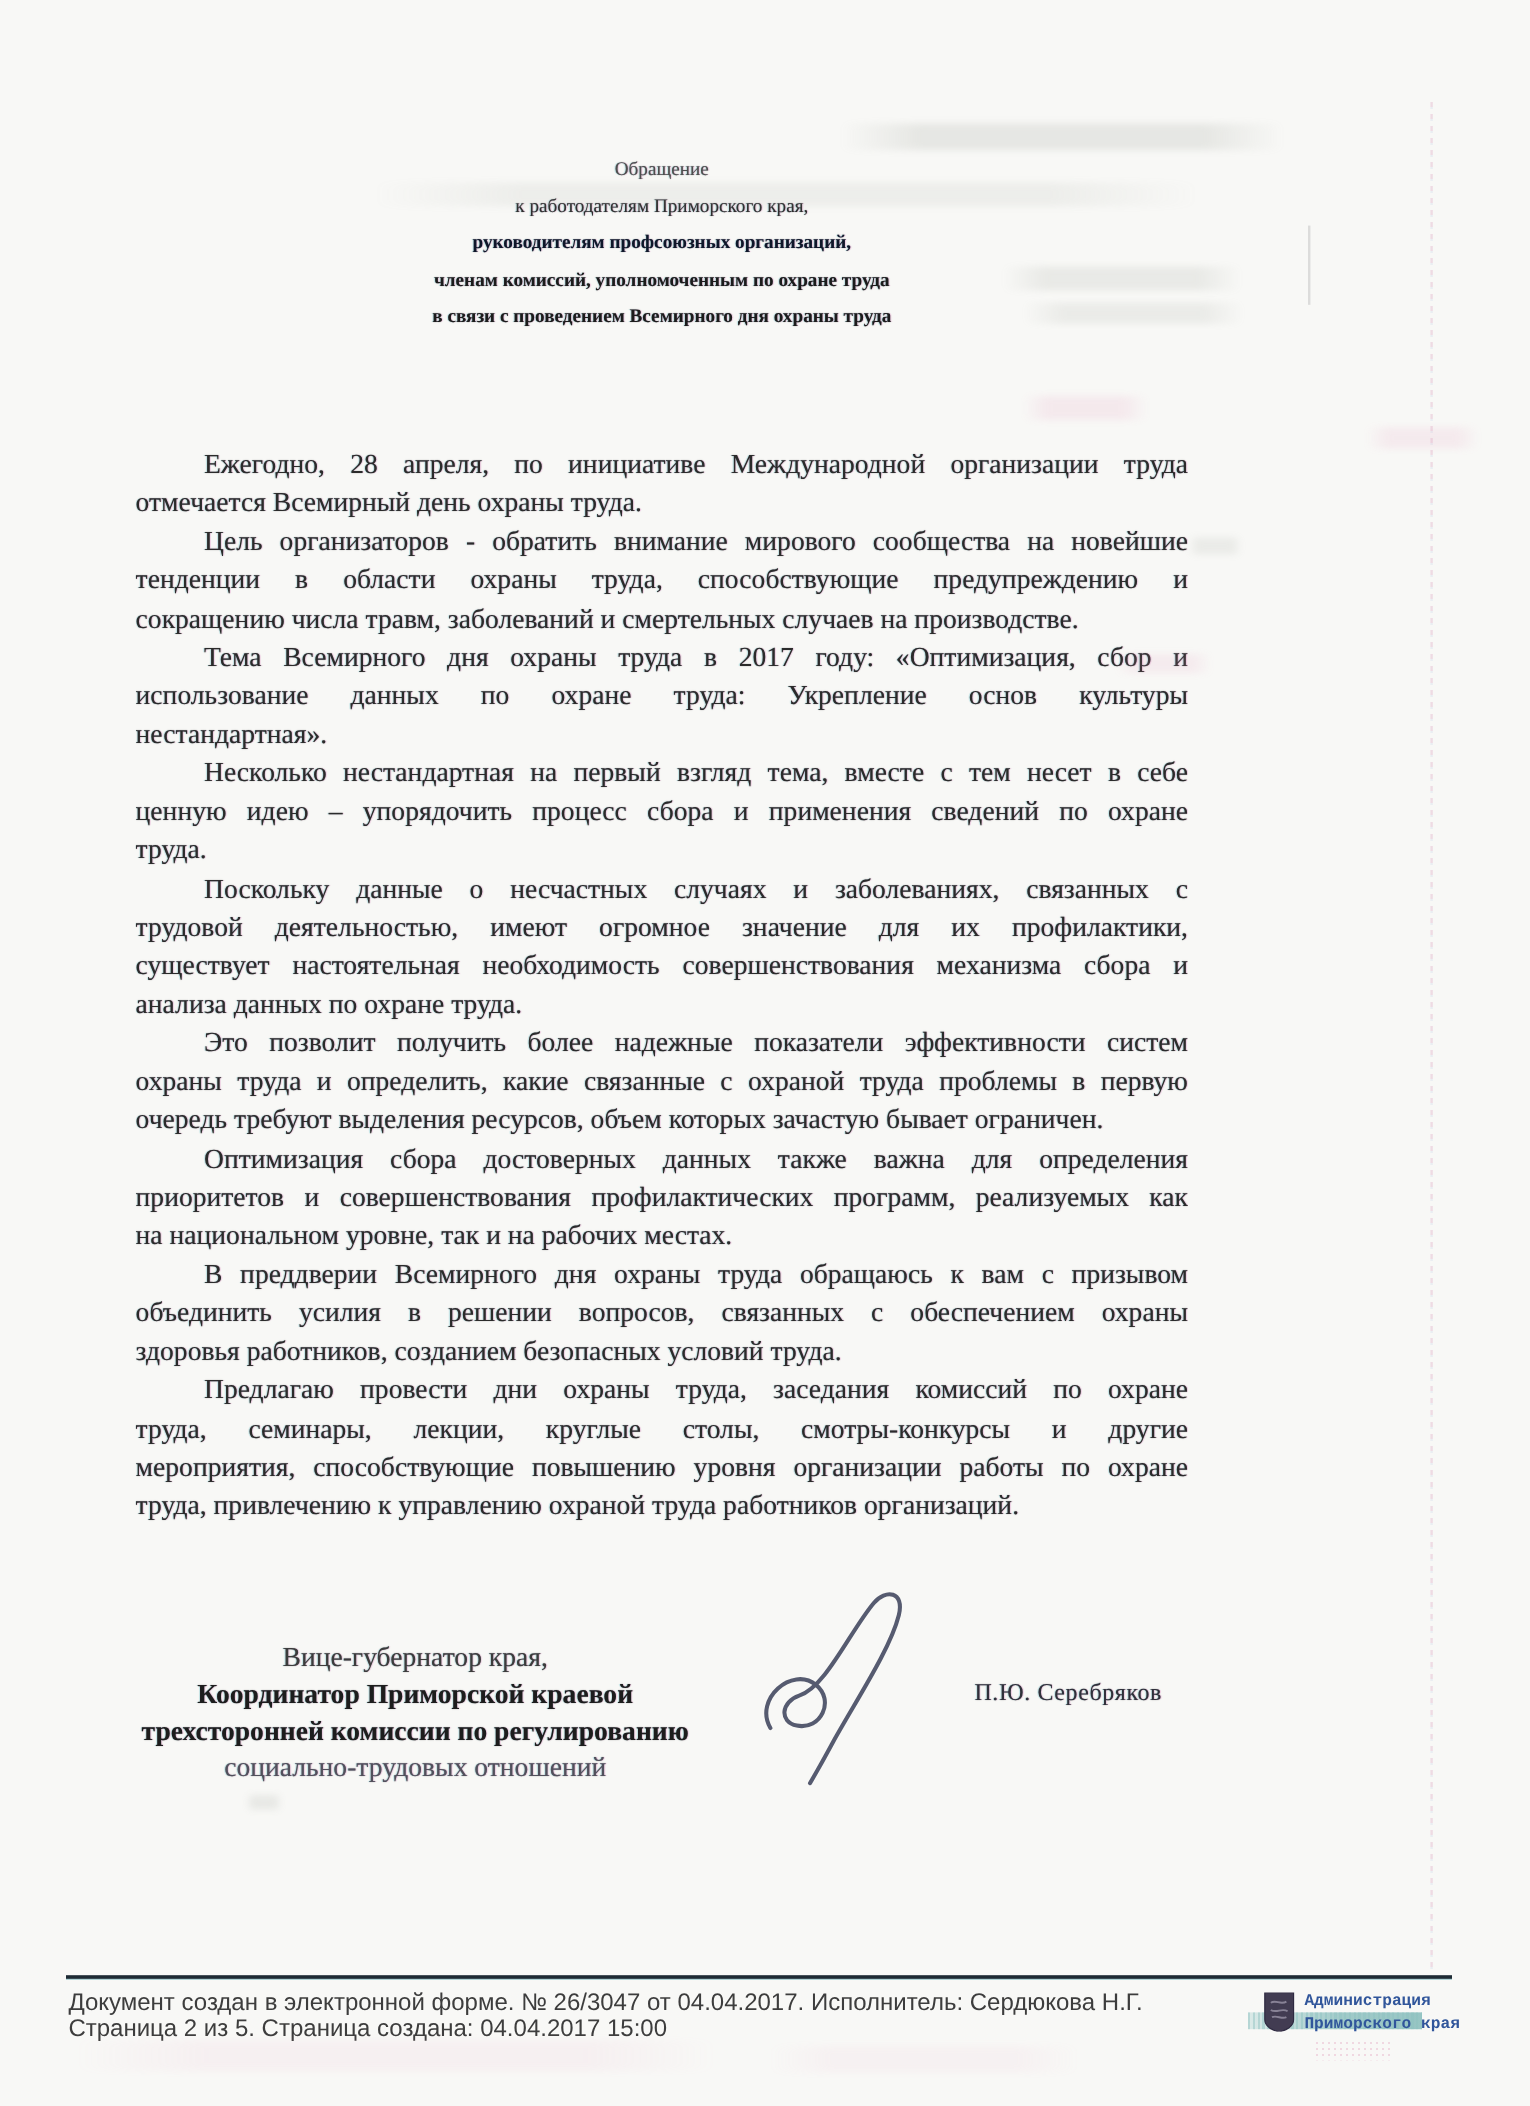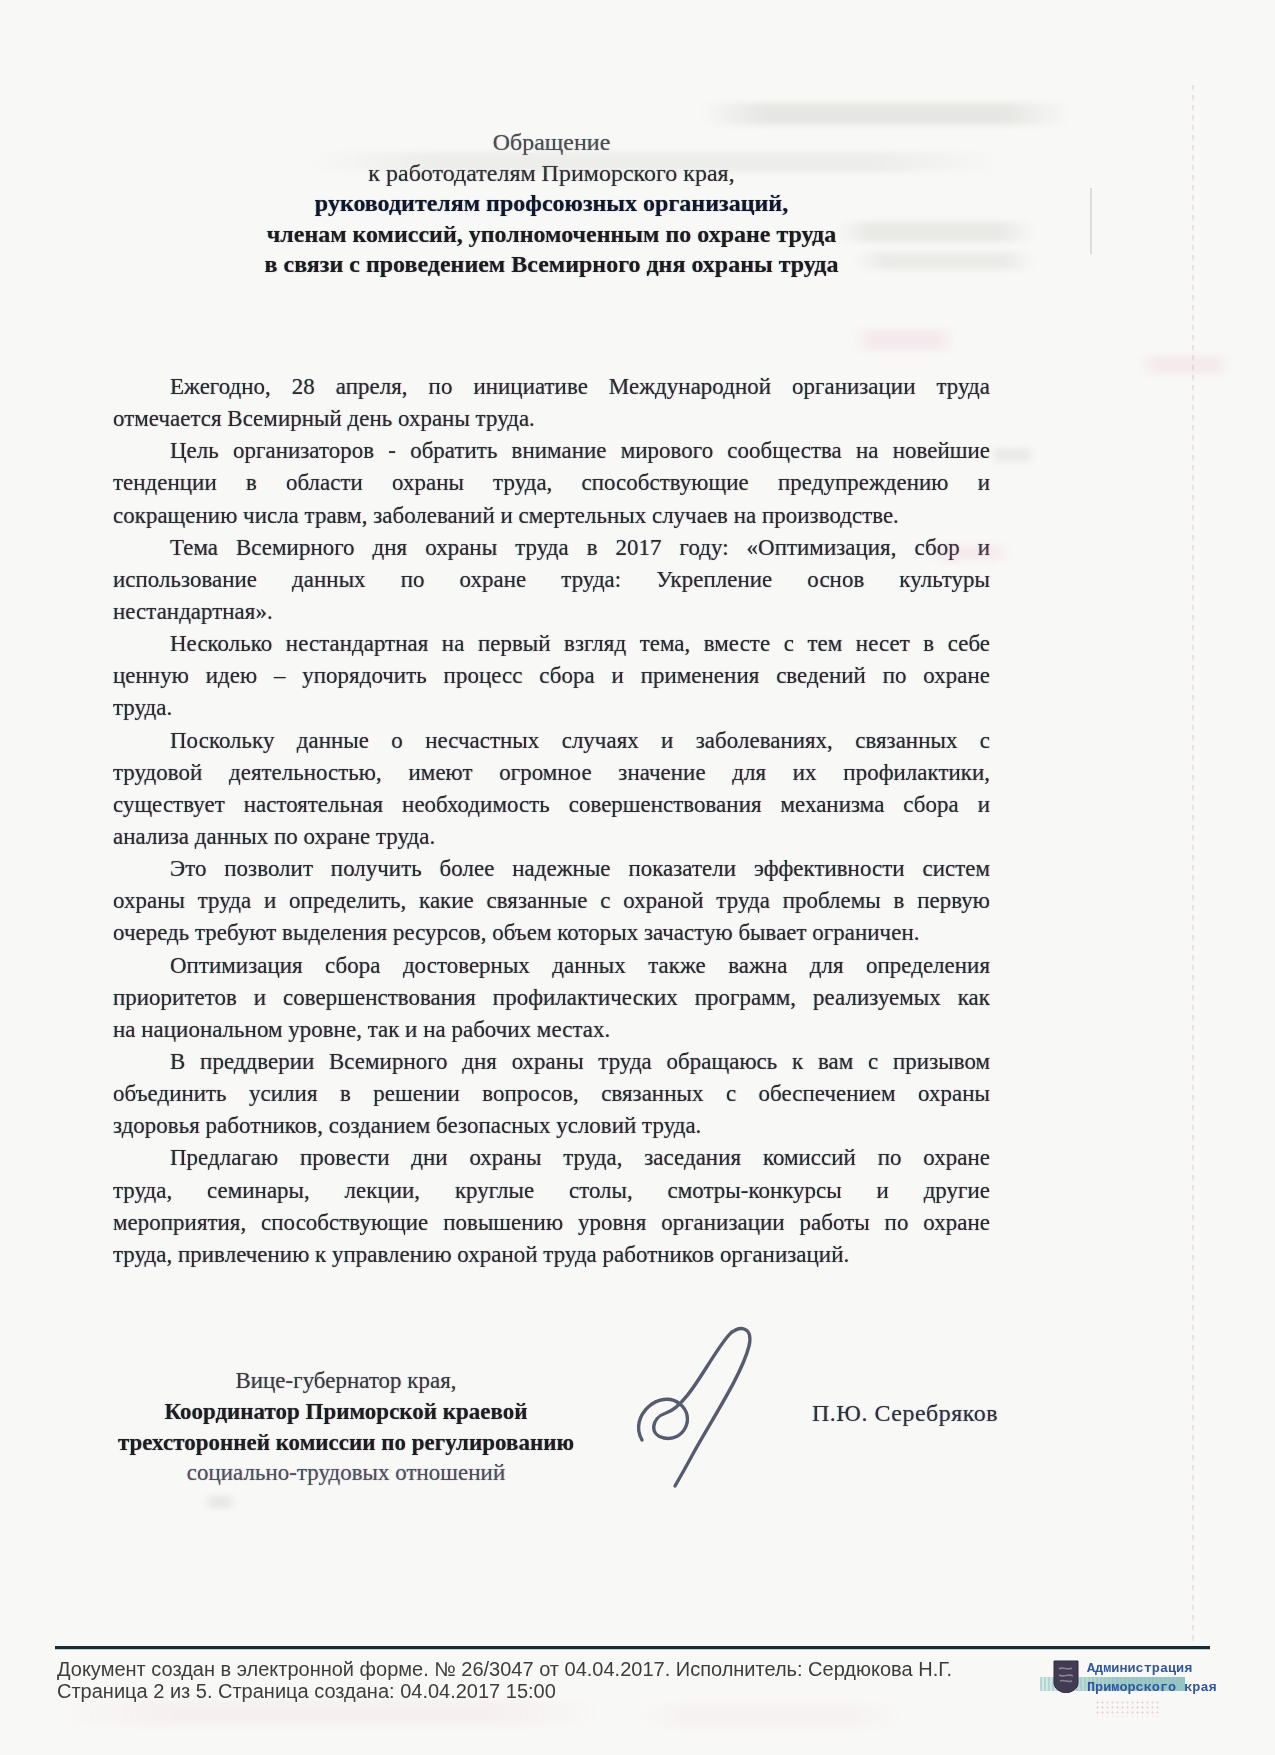--- a/index.html
+++ b/index.html
@@ -2,40 +2,40 @@
 <html><head>
 <meta charset="utf-8">
 <style>
   html,body{margin:0;padding:0;background:#e9e9e9;}
   .page{
     position:relative;width:1275px;height:1755px;background:#f8f8f6;
     overflow:hidden;font-family:"Liberation Serif", serif;color:#2b2b2b;
   }
   
   .title-block{position:absolute;left:113px;top:127px;width:877px;text-align:center;
-    font-size:24px;line-height:30.6px;}
+    font-size:16px;line-height:30.6px;}
   .title-block .t{white-space:nowrap;}
   .t.w400a{font-weight:400;color:#4e4e4e;}
   .t.w400b{font-weight:400;color:#2e2e2e;}
   .t.w700a{font-weight:700;color:#0f172a;text-align:center;}
   .t.w700b{font-weight:700;color:#1c1c1c;}
   .fringe{text-shadow:1px 0 rgba(255,70,200,.14), -1px 0 rgba(0,200,220,.14), 0 0 1px rgba(40,40,40,.55);}
   
   .body-block{position:absolute;left:113px;top:371px;width:877px;font-size:23px;}
   .para{margin:0;}
   .line{height:32.15px;line-height:32.15px;text-align:justify;text-align-last:justify;overflow:hidden;}
   .line.first{text-indent:57px;}
   .line.last{text-align-last:left;}
   
   .sig-block{position:absolute;left:112px;top:1366px;width:468px;text-align:center;
     font-size:23px;line-height:30.8px;}
   .sig-block .s1{font-weight:400;color:#3c3c3c;}
   .sig-block .s2,.sig-block .s3{font-weight:700;color:#1d1d1d;}
   .sig-block .s4{font-weight:400;color:#52505c;}
-  .sig-name{position:absolute;left:812px;top:1400px;width:240px;font-size:24px;color:#30303a;letter-spacing:.5px;}
+  .sig-name{position:absolute;left:812px;top:1400px;width:240px;font-size:20px;color:#30303a;letter-spacing:.5px;}
   .sig-squiggle{position:absolute;left:628px;top:1318px;}
   
   .footer-rule{position:absolute;left:55px;top:1646px;width:1155px;height:3px;background:#1d2a33;
     box-shadow:0 1px 0 rgba(40,140,150,.35);}
   .footer-text{position:absolute;left:57px;top:1658px;font-family:"Liberation Sans", sans-serif;
     font-size:20px;line-height:22px;color:#3d3d3d;}
   .logo{position:absolute;left:1048px;top:1656px;width:160px;height:62px;}
   .logo-band{position:absolute;left:-8px;top:21px;width:145px;height:14px;opacity:.55;
     background:
       repeating-linear-gradient(90deg, rgba(54,150,148,.55) 0 2px, rgba(54,150,148,.15) 2px 4px),

